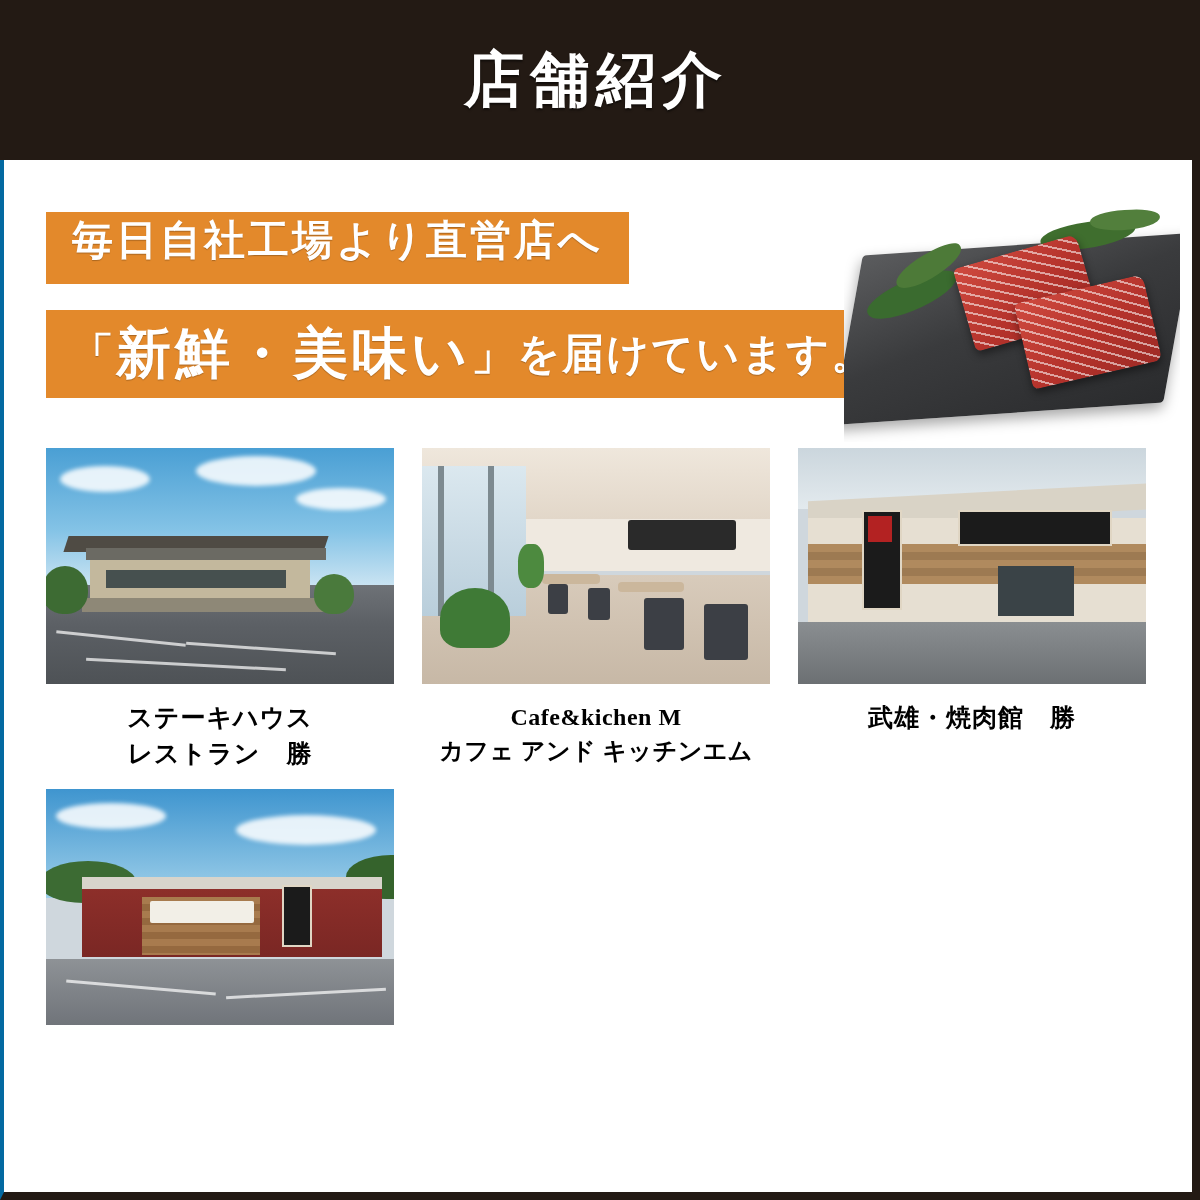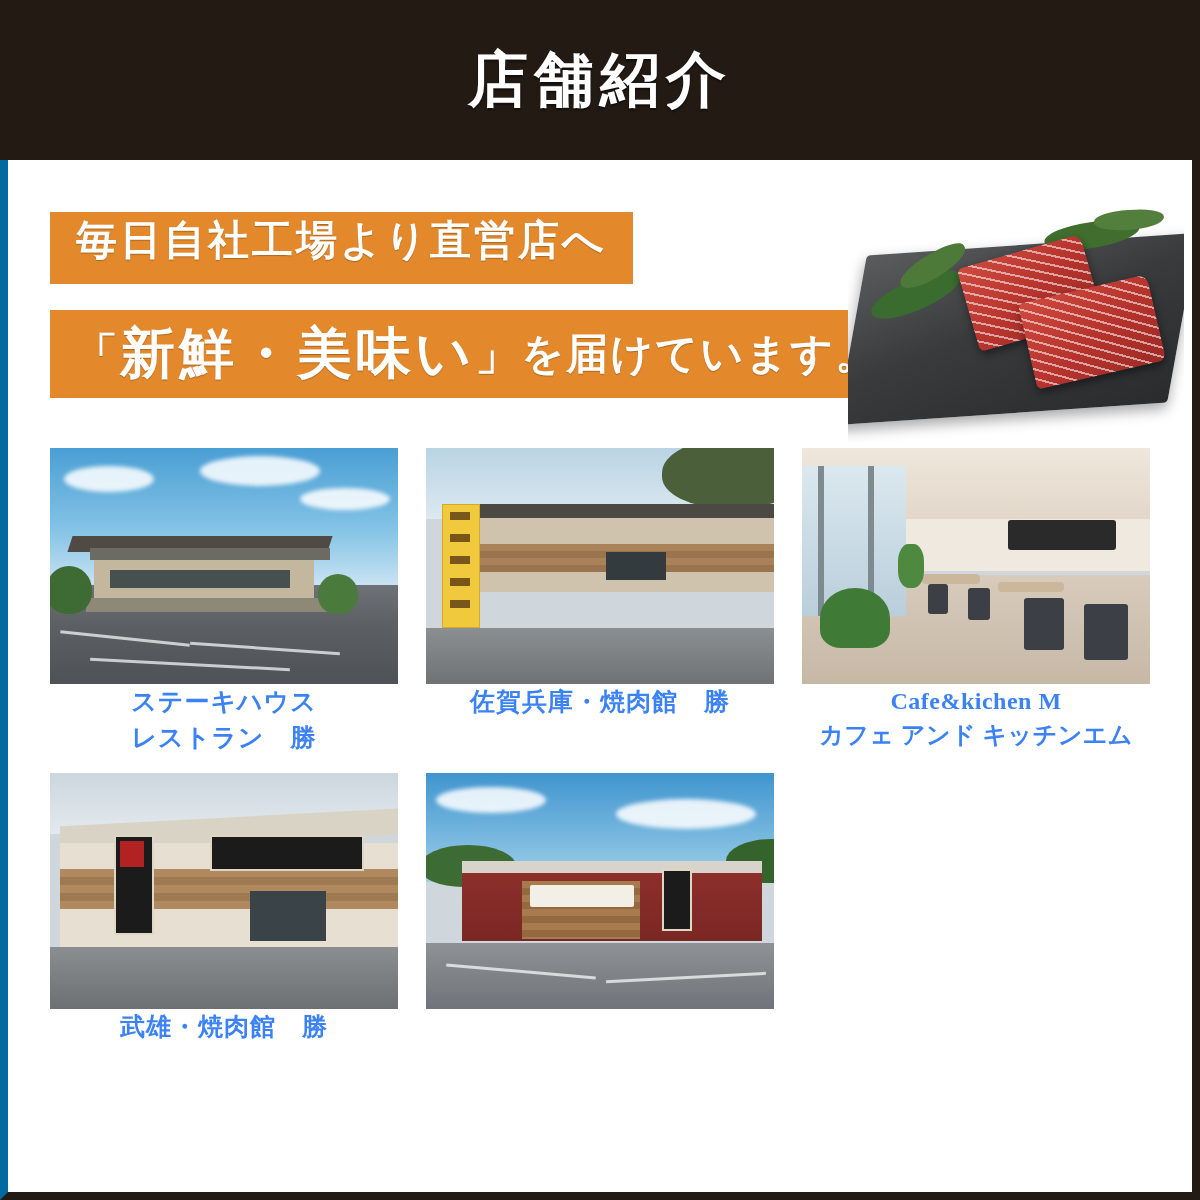--- a/index.html
+++ b/index.html
@@ -12,21 +12,21 @@
     background: #ffffff;
     font-family: "Liberation Serif", "DejaVu Serif", serif;
     overflow: hidden;
   }
   .page {
     position: relative;
     width: 1200px;
     height: 1200px;
     background: #ffffff;
     box-sizing: border-box;
-    border-left: 8px solid #0369a1;
+    border-left: 4px solid #0369a1;
     border-right: 8px solid #231a14;
     border-bottom: 8px solid #231a14;
   }
   
   .header {
     position: absolute;
     left: -8px;
     top: 0;
     width: 1200px;
     height: 160px;
@@ -159,24 +159,25 @@
     align-items: center;
   }
   .thumb {
     width: 100%;
     height: 236px;
     overflow: hidden;
     position: relative;
     background: #cfd7dd;
   }
   .caption {
+    margin-top: 16px;
     text-align: center;
     font-size: 25px;
     line-height: 1.42;
-    color: #3b82f6;
+    color: #000000;
     letter-spacing: 1px;
     font-weight: 700;
     white-space: pre-line;
   }
   .caption.latin {
     font-size: 24px;
     letter-spacing: 0.5px;
   }
   
   .sky {
@@ -314,34 +315,20 @@
         <div class="window-strip" style="left:60px;top:122px;width:180px;height:18px;background:#46504f;"></div>
         <div class="bldg" style="left:36px;top:150px;width:250px;height:14px;background:#8e8877;"></div>
         <div class="tree" style="left:-4px;top:118px;width:46px;height:48px;"></div>
         <div class="tree" style="left:268px;top:126px;width:40px;height:40px;background:#4a7a3c;"></div>
       </div>
       <div class="caption">ステーキハウス
 レストラン　勝</div>
     </div>
 
 
-    <div class="store">
-      <div class="thumb">
-        <div class="sky" style="height:30%;background:linear-gradient(180deg,#b9d4e4,#dce9f0);"></div>
-        <div class="tree" style="left:236px;top:-10px;width:140px;height:70px;background:#4a5f3a;"></div>
-        <div class="roof" style="left:40px;top:56px;width:330px;height:14px;background:#4c4843;"></div>
-        <div class="bldg" style="left:40px;top:70px;width:330px;height:74px;background:#cfc3ad;"></div>
-        <div class="wood-wall" style="left:40px;top:96px;width:330px;height:28px;"></div>
-        <div class="window-strip" style="left:180px;top:104px;width:60px;height:28px;background:#333b3f;"></div>
-        <div class="banner" style="left:16px;top:56px;width:36px;height:122px;background:#f0c93c;"></div>
-        <div style="position:absolute;left:24px;top:64px;width:20px;height:104px;background:repeating-linear-gradient(180deg,#5a3a12 0 8px,transparent 8px 22px);opacity:0.8;"></div>
-        <div style="position:absolute;left:0;bottom:0;width:100%;height:56px;background:linear-gradient(180deg,#8c8f92,#6f7376);"></div>
-      </div>
-      <div class="caption">佐賀兵庫・焼肉館　勝</div>
-    </div>
 
     <div class="store">
       <div class="thumb">
         <div class="ceiling"></div>
         <div class="floor-tile"></div>
         <div style="position:absolute;left:0;top:30%;width:100%;height:22%;background:#efe9e0;"></div>
         <div class="glass" style="left:0;top:18px;width:104px;height:150px;"></div>
         <div style="position:absolute;left:16px;top:18px;width:6px;height:150px;background:#7d8a90;"></div>
         <div style="position:absolute;left:66px;top:18px;width:6px;height:150px;background:#7d8a90;"></div>
         <div style="position:absolute;left:206px;top:72px;width:108px;height:30px;background:#2a2a2a;border-radius:3px;"></div>

